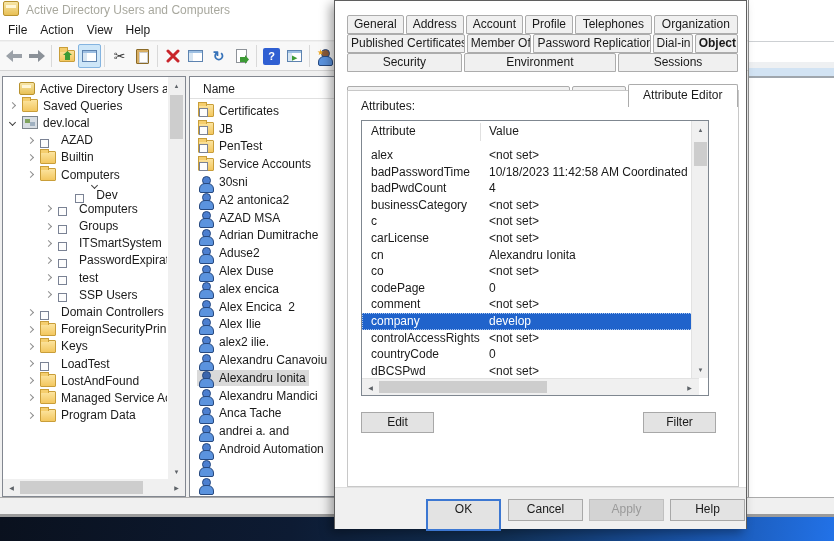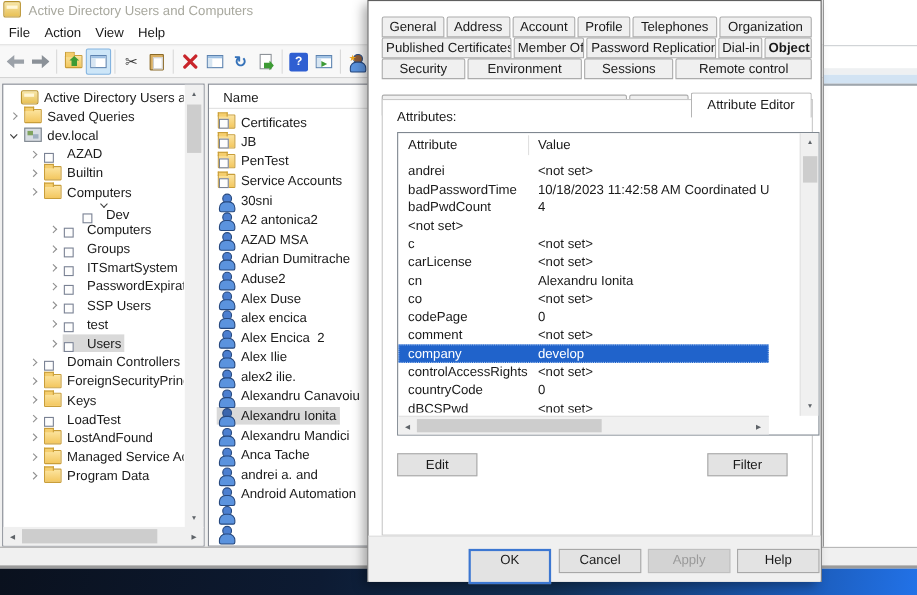--- a/index.html
+++ b/index.html
@@ -86,21 +86,21 @@
 
   
   #dialog { position:absolute; left:334px; top:0; width:413px; height:529px; background:#ffffff; border:1px solid #5f5f5f; box-shadow:-4px 4px 10px rgba(0,0,0,.35); z-index:10; }
   #tab-strip { position:absolute; left:12px; top:14px; width:391px; height:76px; }
   .tabrow { position:absolute; left:0; width:391px; height:19px; display:flex; }
   .tab { flex-grow:1; height:19px; line-height:17px; text-align:center; background:#f0f0f0; border:1px solid #acacac; border-radius:2px 2px 0 0; margin-right:2px; overflow:hidden; white-space:nowrap; padding:0 3px; cursor:default; }
   .tab:last-child { margin-right:0; }
   .tab.active { background:#fff; border-bottom:none; height:23px; margin-top:-2px; line-height:20px; position:relative; z-index:3; }
   #tab-page { position:absolute; left:12px; top:89px; width:392px; height:397px; background:#fff; border:1px solid #c8c8c8; }
   #attrs-label { position:absolute; left:26px; top:98px; }
-  #attr-list { position:absolute; left:26px; top:119px; width:384px; height:276px; background:#fff; border:1px solid #7f8790; }
+  #attr-list { position:absolute; left:26px; top:119px; width:348px; height:276px; background:#fff; border:1px solid #7f8790; }
   #attr-head { position:absolute; left:0; top:0; width:337px; height:22px; }
   #attr-head .h1 { position:absolute; left:9px; top:3px; }
   #attr-head .h2 { position:absolute; left:127px; top:3px; }
   #attr-head .hdiv { position:absolute; left:118px; top:2px; width:1px; height:18px; background:#e0e0e0; }
   #attr-rows { position:absolute; left:0; top:26px; width:337px; height:228px; overflow:hidden; }
   .arow { height:16.6px; line-height:16.5px; display:flex; white-space:pre; cursor:default; }
   .arow .an { width:118px; padding-left:9px; overflow:hidden; flex:0 0 auto; }
   .arow .av { flex:1; padding-left:9px; overflow:hidden; }
   .arow.sel { background:#2063cb; color:#ffffff; outline:1px dotted #a9c6ef; outline-offset:-1px; }
   #attr-vscroll { position:absolute; right:0; top:0; width:17px; height:257px; background:#f0f0f0; border-left:1px solid #e2e2e2; }
@@ -209,23 +209,22 @@
           <div class="trow" style="padding-left: 6px;"><span class="exp"></span><span class="hl"><span class="ic ic-folder"></span><span class="tlabel">Saved Queries</span></span></div>
           <div class="trow" style="padding-left: 6px;"><span class="exp open"></span><span class="hl"><span class="ic ic-domain"></span><span class="tlabel">dev.local</span></span></div>
           <div class="trow" style="padding-left: 24px;"><span class="exp"></span><span class="hl"><span class="ic ic-ou"></span><span class="tlabel">AZAD</span></span></div>
           <div class="trow" style="padding-left: 24px;"><span class="exp"></span><span class="hl"><span class="ic ic-folder"></span><span class="tlabel">Builtin</span></span></div>
           <div class="trow" style="padding-left: 24px;"><span class="exp"></span><span class="hl"><span class="ic ic-folder"></span><span class="tlabel">Computers</span></span></div>
           <div class="trow" style="padding-left: 24px; flex-direction: column;"><span class="exp open"></span><span class="hl"><span class="ic ic-ou"></span><span class="tlabel">Dev</span></span></div>
           <div class="trow" style="padding-left: 42px;"><span class="exp"></span><span class="hl"><span class="ic ic-ou"></span><span class="tlabel">Computers</span></span></div>
           <div class="trow" style="padding-left: 42px;"><span class="exp"></span><span class="hl"><span class="ic ic-ou"></span><span class="tlabel">Groups</span></span></div>
           <div class="trow" style="padding-left: 42px;"><span class="exp"></span><span class="hl"><span class="ic ic-ou"></span><span class="tlabel">ITSmartSystem</span></span></div>
           <div class="trow" style="padding-left: 42px;"><span class="exp"></span><span class="hl"><span class="ic ic-ou"></span><span class="tlabel">PasswordExpiration</span></span></div>
+          <div class="trow" style="padding-left: 42px;"><span class="exp"></span><span class="hl"><span class="ic ic-ou"></span><span class="tlabel">test</span></span></div>
           <div class="trow" style="padding-left: 42px;"><span class="exp"></span><span class="hl"><span class="ic ic-ou"></span><span class="tlabel">SSP Users</span></span></div>
-          <div class="trow" style="padding-left: 42px;"><span class="exp"></span><span class="hl"><span class="ic ic-ou"></span><span class="tlabel">test</span></span></div>
-          <div class="trow" style="padding-left: 42px;"><span class="exp"></span><span class="hl sel"><span class="ic ic-ou"></span><span class="tlabel">Users</span></span></div>
           <div class="trow" style="padding-left: 24px;"><span class="exp"></span><span class="hl"><span class="ic ic-ou"></span><span class="tlabel">Domain Controllers</span></span></div>
           <div class="trow" style="padding-left: 24px;"><span class="exp"></span><span class="hl"><span class="ic ic-folder"></span><span class="tlabel">ForeignSecurityPrincipals</span></span></div>
           <div class="trow" style="padding-left: 24px;"><span class="exp"></span><span class="hl"><span class="ic ic-folder"></span><span class="tlabel">Keys</span></span></div>
           <div class="trow" style="padding-left: 24px;"><span class="exp"></span><span class="hl"><span class="ic ic-ou"></span><span class="tlabel">LoadTest</span></span></div>
           <div class="trow" style="padding-left: 24px;"><span class="exp"></span><span class="hl"><span class="ic ic-folder"></span><span class="tlabel">LostAndFound</span></span></div>
           <div class="trow" style="padding-left: 24px;"><span class="exp"></span><span class="hl"><span class="ic ic-folder"></span><span class="tlabel">Managed Service Accounts</span></span></div>
           <div class="trow" style="padding-left: 24px;"><span class="exp"></span><span class="hl"><span class="ic ic-folder"></span><span class="tlabel">Program Data</span></span></div>
         </div>
       <div class="sb" style="left:165px; top:0; width:17px; height:403px;">
         <div class="sb-arrow" style="left:0; top:0;">▲</div>
@@ -296,42 +295,41 @@
           <div class="tab" style="flex-grow: 28;">Published Certificates</div>
           <div class="tab" style="flex-grow: 15;">Member Of</div>
           <div class="tab" style="flex-grow: 26;">Password Replication</div>
           <div class="tab" style="flex-grow: 13;">Dial-in</div>
           <div class="tab" style="flex-grow: 12; font-weight: bold;">Object</div>
         </div>
         <div class="tabrow" style="top: 38px;">
           <div class="tab" style="flex-grow: 14;">Security</div>
           <div class="tab" style="flex-grow: 17;">Environment</div>
           <div class="tab" style="flex-grow: 14;">Sessions</div>
-          <div class="tab" style="flex-grow: 20;">Remote control</div>
         </div>
         <div class="tabrow" style="top: 71px;">
           <div class="tab" style="flex-grow: 37;">Remote Desktop Services Profile</div>
           <div class="tab" style="flex-grow: 10;">COM+</div>
           <div class="tab active" style="flex-grow: 22;">Attribute Editor</div>
         </div>
       </div>
     <div id="tab-page"></div>
     <div id="attrs-label">Attributes:</div>
 
     <div id="attr-list">
       <div id="attr-head">
         <span class="h1">Attribute</span>
         <span class="h2">Value</span>
         <span class="hdiv"></span>
       </div>
       <div id="attr-rows">
-          <div class="arow"><span class="an">andrei</span><span class="av">&lt;not set&gt;</span></div>
+          <div class="arow"><span class="an">alex</span><span class="av">&lt;not set&gt;</span></div>
           <div class="arow"><span class="an">badPasswordTime</span><span class="av">10/18/2023 11:42:58 AM Coordinated Universal Time</span></div>
           <div class="arow"><span class="an">badPwdCount</span><span class="av">4</span></div>
-          <div class="arow"><span class="av">&lt;not set&gt;</span></div>
+          <div class="arow"><span class="an">businessCategory</span><span class="av">&lt;not set&gt;</span></div>
           <div class="arow"><span class="an">c</span><span class="av">&lt;not set&gt;</span></div>
           <div class="arow"><span class="an">carLicense</span><span class="av">&lt;not set&gt;</span></div>
           <div class="arow"><span class="an">cn</span><span class="av">Alexandru Ionita</span></div>
           <div class="arow"><span class="an">co</span><span class="av">&lt;not set&gt;</span></div>
           <div class="arow"><span class="an">codePage</span><span class="av">0</span></div>
           <div class="arow"><span class="an">comment</span><span class="av">&lt;not set&gt;</span></div>
           <div class="arow sel"><span class="an">company</span><span class="av">develop</span></div>
           <div class="arow"><span class="an">controlAccessRights</span><span class="av">&lt;not set&gt;</span></div>
           <div class="arow"><span class="an">countryCode</span><span class="av">0</span></div>
           <div class="arow"><span class="an">dBCSPwd</span><span class="av">&lt;not set&gt;</span></div>

